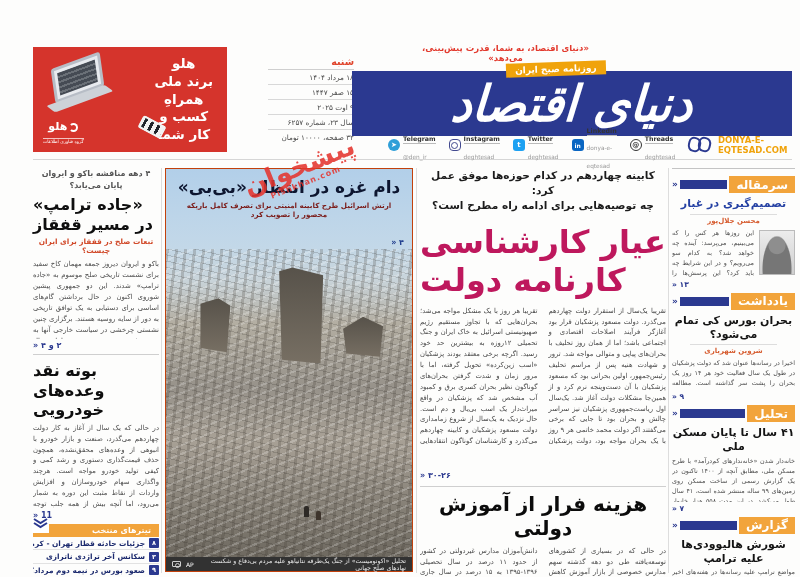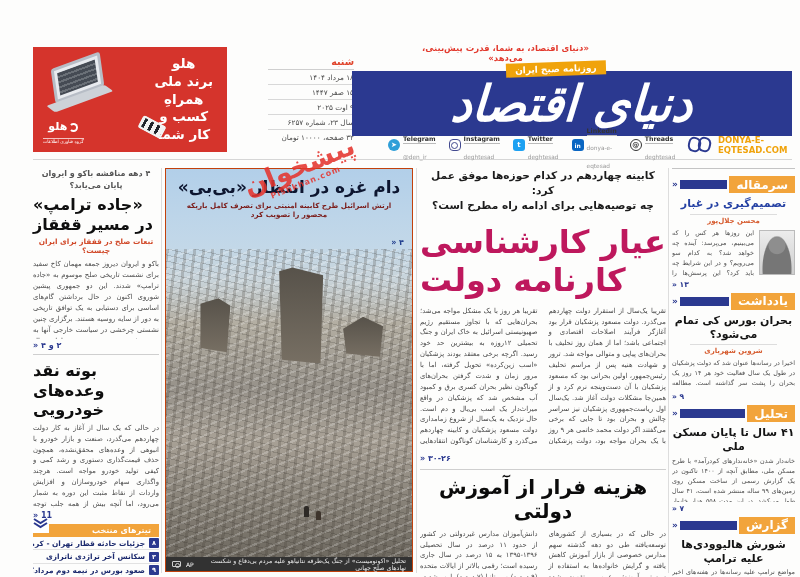--- a/index.html
+++ b/index.html
@@ -94,21 +94,21 @@
 
   .watermark{position:absolute;left:242px;top:152px;z-index:8;transform:rotate(-22deg);text-align:center;opacity:.88;pointer-events:none}
   .watermark .w1{color:#e5352f;font-size:27px;font-weight:900;line-height:1}
   .watermark .w2{color:#e5352f;font-size:8px;font-weight:bold;letter-spacing:1px;direction:ltr}
 
   
   .col-main{position:absolute;left:420px;top:168px;width:246px}
   .main-kicker{font-size:10.6px;font-weight:800;color:#1b1b1b;text-align:center;line-height:1.4}
   .main-headline{font-size:32px;font-weight:900;color:#be185d;text-align:left;line-height:1.16;margin:12px 0 7px}
   .two-col{column-count:2;column-gap:11px;font-size:6.8px;color:#474747;text-align:justify;line-height:1.6;height:146px;overflow:hidden;column-fill:auto}
-  .main-ref{color:#2b3990;font-weight:bold;font-size:8px;text-align:left;margin-top:2px}
+  .main-ref{color:#2b3990;font-weight:bold;font-size:8px;text-align:left;margin-top:19px}
   .mid-hr{border:none;border-top:1px solid #cfcfcf;margin:6px 0 5px}
   .edu-headline{font-size:20px;font-weight:900;color:#0b0b0b;text-align:center;margin:2px 0 6px}
   .edu-body{column-count:2;column-gap:11px;font-size:6.8px;color:#474747;text-align:justify;line-height:1.6;height:80px;overflow:hidden;column-fill:auto}
 
   
   .col-side{position:absolute;left:672px;top:168px;width:123px;border-top:1px solid #c4c4c4;padding-top:3px}
   .sb-head{display:flex;align-items:center;gap:2px;margin:4px 0 4px}
   .sb-label{background:#f2a43b;color:#fff;font-size:12px;font-weight:bold;padding:1.5px 7px;white-space:nowrap}
   .sb-bar{flex:1;height:9px;background:#2b3990}
   .sb-quote{color:#2b3990;font-size:9px;font-weight:900;line-height:1}

